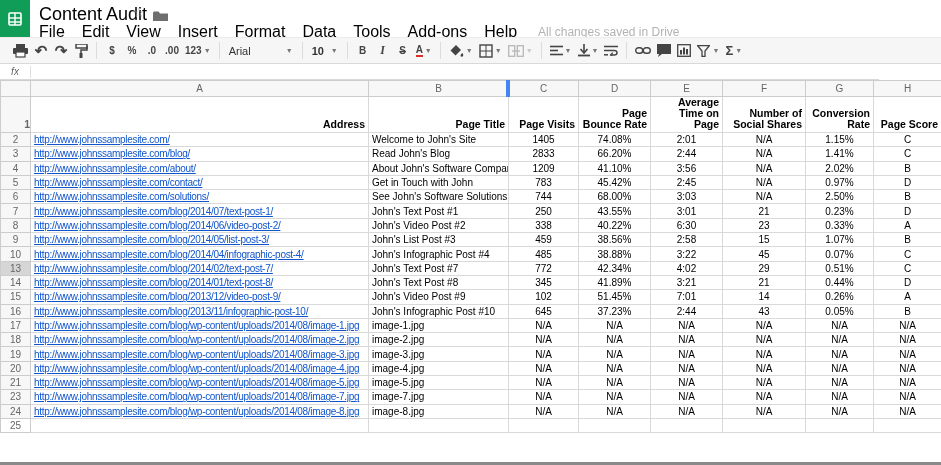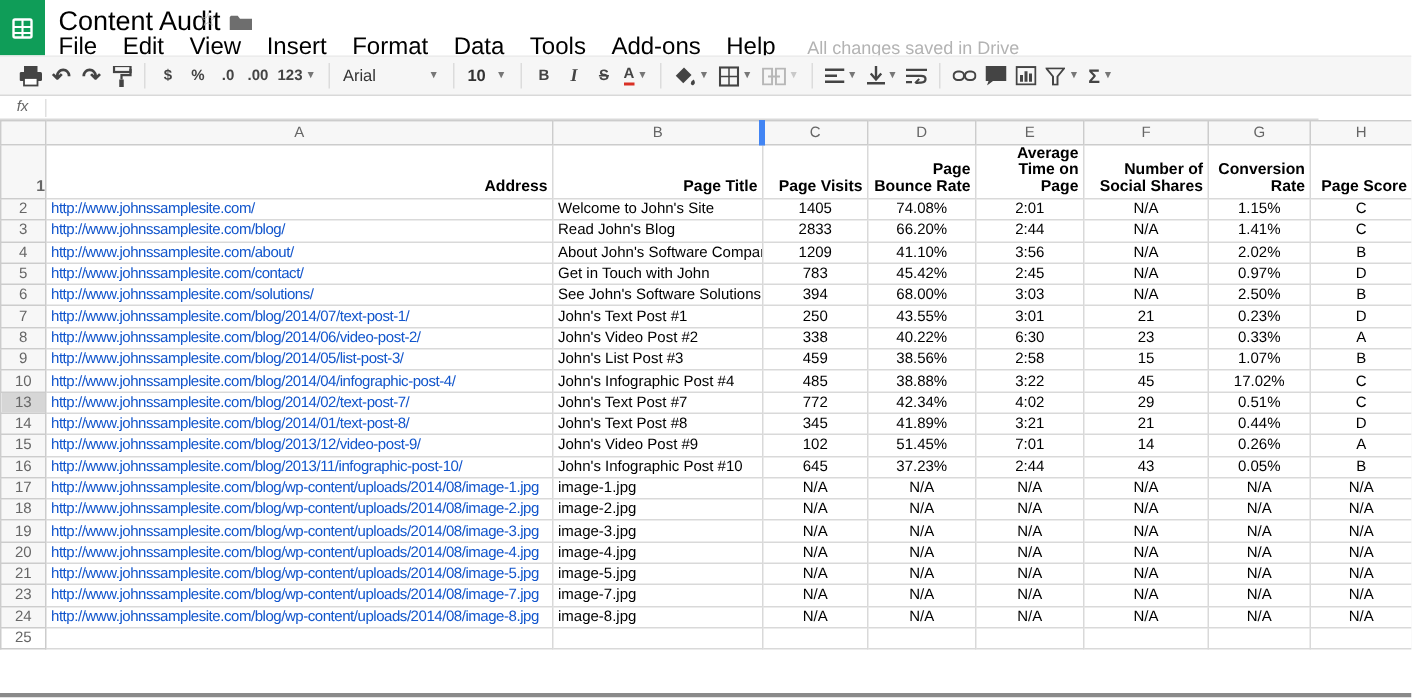--- a/index.html
+++ b/index.html
@@ -48,21 +48,21 @@
   table { border-collapse:collapse; table-layout:fixed; width:941px; }
   td { border:1px solid #d9d9d9; overflow:hidden; white-space:nowrap; font-size:10px;
     color:#000; padding:0 3px; height:14.3px; vertical-align:middle; }
   tr.letters td { background:#f7f7f7; color:#666; text-align:center; font-size:10px;
     height:16px; border-color:#ccc; padding:0; }
   td.corner { background:#eee; border-color:#ccc; }
   td.rownum { background:#f7f7f7; color:#666; text-align:center; border-color:#ccc; padding:0; }
   tr.selected td.rownum { background:#d6d6d6;text-align:center; }
   tr.r-header td { font-weight:bold; text-align:right; white-space:normal; line-height:11px;
     vertical-align:bottom; padding-bottom:2px; height:24px; font-size:10.5px; }
-  td.link { color:#1155cc; letter-spacing:-0.3px; }
+  td.link { color:#1155cc; text-decoration:underline; letter-spacing:-0.3px; }
   td.txt { text-align:left; }
   td.num { text-align:center; }
   tr.r-empty td { background:#fff; }
 
   .col-marker { position:absolute; left:506px; top:0px; width:4px; height:17px;
     background:#4285f4; z-index:6; }
   .bottom-strip { position:absolute; left:0; bottom:0; width:941px; height:3px;
     background:#8a8a8a; z-index:7; }
 </style>
 </head>
@@ -308,21 +308,21 @@
           <td class="num">45.42%</td>
           <td class="num">2:45</td>
           <td class="num">N/A</td>
           <td class="num">0.97%</td>
           <td class="num">D</td>
         </tr>
         <tr class="r-data">
           <td class="rownum">6</td>
           <td class="link">http://www.johnssamplesite.com/solutions/</td>
           <td class="txt">See John's Software Solutions</td>
-          <td class="num">394</td>
+          <td class="num">744</td>
           <td class="num">68.00%</td>
           <td class="num">3:03</td>
           <td class="num">N/A</td>
           <td class="num">2.50%</td>
           <td class="num">B</td>
         </tr>
         <tr class="r-data">
           <td class="rownum">7</td>
           <td class="link">http://www.johnssamplesite.com/blog/2014/07/text-post-1/</td>
           <td class="txt">John's Text Post #1</td>
@@ -356,21 +356,21 @@
           <td class="num">B</td>
         </tr>
         <tr class="r-data">
           <td class="rownum">10</td>
           <td class="link">http://www.johnssamplesite.com/blog/2014/04/infographic-post-4/</td>
           <td class="txt">John's Infographic Post #4</td>
           <td class="num">485</td>
           <td class="num">38.88%</td>
           <td class="num">3:22</td>
           <td class="num">45</td>
-          <td class="num">17.02%</td>
+          <td class="num">0.07%</td>
           <td class="num">C</td>
         </tr>
         <tr class="r-data selected">
           <td class="rownum">13</td>
           <td class="link">http://www.johnssamplesite.com/blog/2014/02/text-post-7/</td>
           <td class="txt">John's Text Post #7</td>
           <td class="num">772</td>
           <td class="num">42.34%</td>
           <td class="num">4:02</td>
           <td class="num">29</td>

